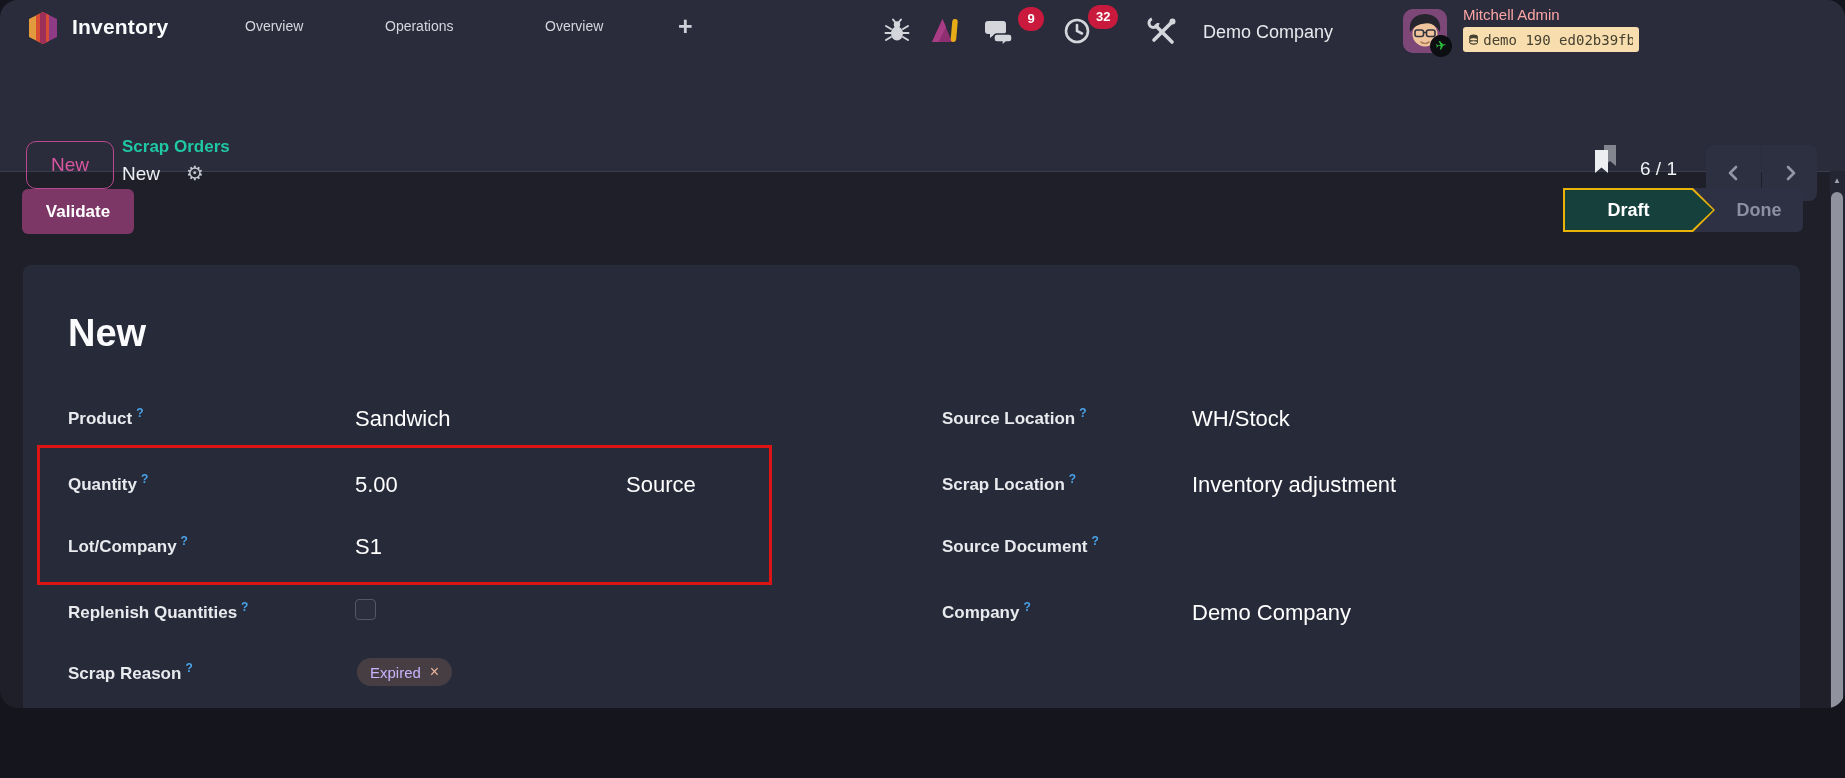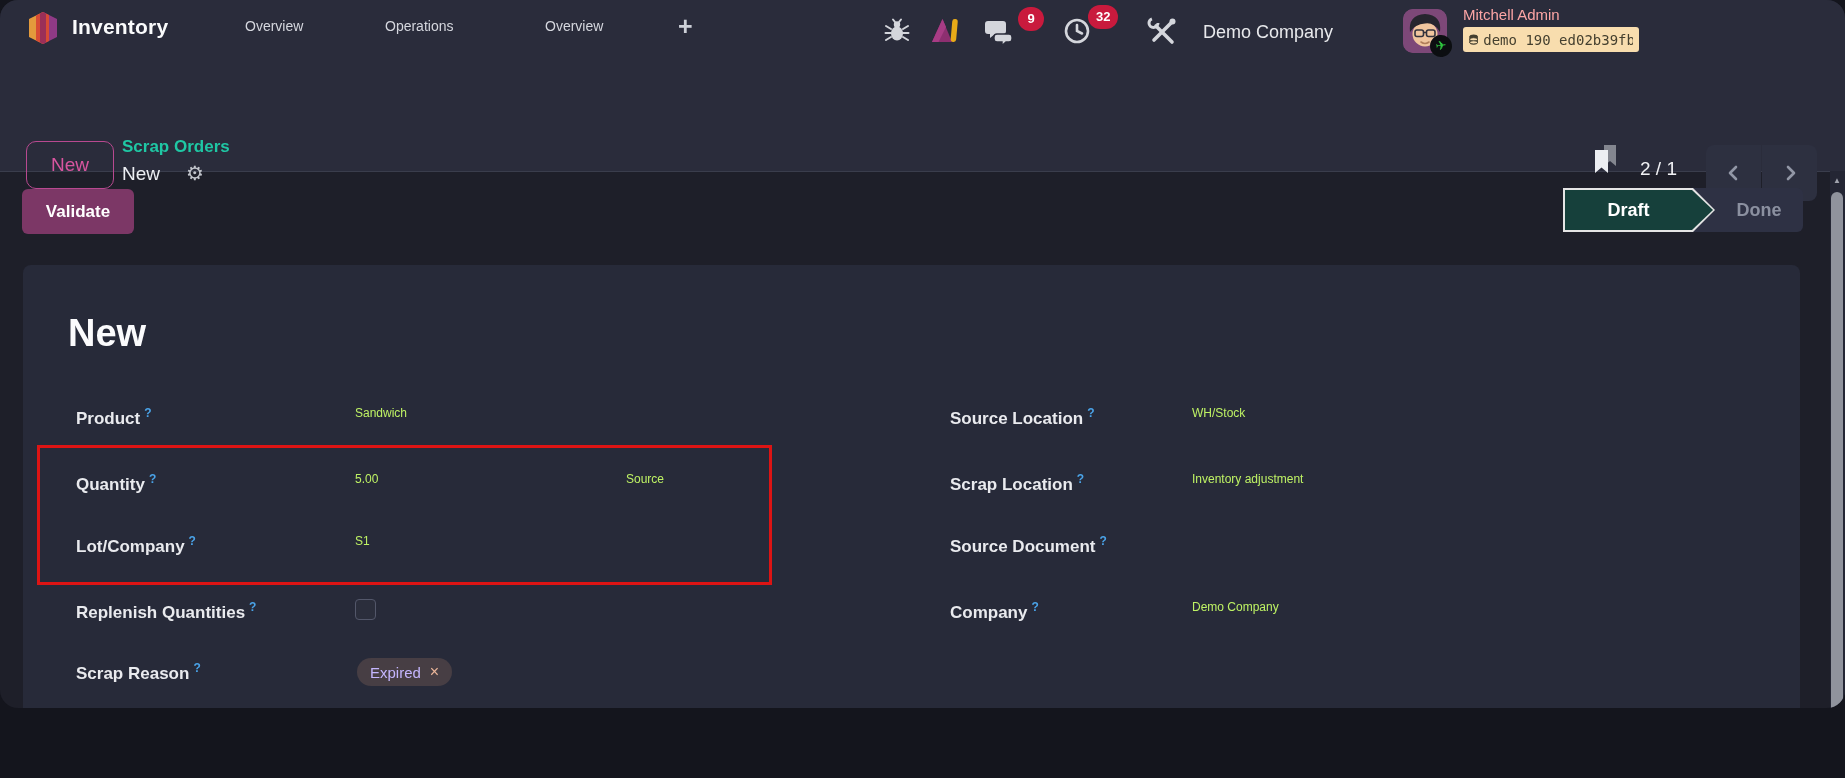--- a/index.html
+++ b/index.html
@@ -38,36 +38,36 @@
   .crumb-gear{position:absolute;left:186px;top:104px;font-family:"DejaVu Sans",sans-serif;font-size:20px;color:#c2c5cc;cursor:pointer;}
   .bookmark{position:absolute;left:1592px;top:87px;cursor:pointer;}
   .pager-text{position:absolute;left:1640px;top:101px;font-size:19px;color:#f0f1f4;}
   .pager-btn{position:absolute;top:88px;width:55px;height:56px;background:#2d3040;display:flex;align-items:center;justify-content:center;cursor:pointer;}
   .pager-prev{left:1706px;border-radius:8px 0 0 8px;}
   .pager-next{left:1762px;border-radius:0 8px 8px 0;}
   
   .validate-btn{position:absolute;left:22px;top:189px;width:112px;height:45px;background:#7c3766;border:none;
                 border-radius:6px;color:#fff;font-size:17px;font-weight:700;cursor:pointer;font-family:Liberation Sans, sans-serif;}
   .statusbar{position:absolute;left:1563px;top:188px;width:240px;height:44px;background:#2e3144;border-radius:6px;}
-  .st-draft{position:absolute;left:0;top:0;width:152px;height:44px;background:#e5e5e5;cursor:pointer;
+  .st-draft{position:absolute;left:0;top:0;width:152px;height:44px;background:#eab308;cursor:pointer;
             clip-path:polygon(0 0,130px 0,152px 22px,130px 44px,0 44px);}
   .st-draft-inner{position:absolute;left:2px;top:2px;width:148px;height:40px;background:#16403b;
             clip-path:polygon(0 0,127px 0,148px 20px,127px 40px,0 40px);}
   .st-draft-inner span{display:block;width:127px;text-align:center;line-height:40px;font-size:18px;font-weight:700;color:#fff;}
   .st-done{position:absolute;left:152px;top:0;width:88px;height:44px;line-height:44px;text-align:center;
            font-size:18px;font-weight:700;color:#8b90a0;cursor:pointer;}
   
   .sb-track{position:absolute;left:1830px;top:171px;width:15px;height:607px;background:#242634;}
   .sb-up{position:absolute;left:1833px;top:176px;font-size:8px;color:#a0a3ad;cursor:pointer;}
   .sb-thumb{position:absolute;left:1831px;top:192px;width:12px;height:561px;background:#90939d;border-radius:6px;cursor:pointer;}
   
   .sheet{position:absolute;left:23px;top:265px;width:1777px;height:488px;background:#272a39;border-radius:8px;}
   .sheet-title{position:absolute;left:68px;top:312px;font-size:38px;font-weight:700;color:#fbfbfd;}
-  .lbl{position:absolute;font-size:17px;font-weight:700;color:#e9eaee;white-space:nowrap;margin-left:8px;}
-  .val{position:absolute;font-size:12px;color:#bef264;white-space:nowrap;cursor:text;}
+  .lbl{position:absolute;font-size:17px;font-weight:700;color:#e9eaee;white-space:nowrap;}
+  .val{position:absolute;font-size:22px;color:#ffffff;white-space:nowrap;cursor:text;}
   sup.help{color:#4aa3e8;font-size:12px;font-weight:700;margin-left:4px;cursor:default;}
   .checkbox{position:absolute;left:355px;top:599px;width:21px;height:21px;border:1px solid #53576a;border-radius:4px;
             background:rgba(255,255,255,.02);cursor:pointer;box-sizing:border-box;}
   .tag{position:absolute;left:357px;top:658px;height:28px;background:#473e44;border-radius:14px;display:flex;
        align-items:center;padding:0 13px;gap:9px;}
   .tag .tag-text{font-size:15px;font-weight:500;color:#c4b5fd;}
   .tag .tag-x{font-size:16px;color:#ecb79a;cursor:pointer;line-height:1;}
   .annotation{position:absolute;left:37px;top:445px;width:735px;height:140px;border:3px solid #dd1414;box-sizing:border-box;pointer-events:none;}
   
   .y0{top:406px}.y1{top:472px}.y2{top:534px}.y3{top:600px}.y4{top:661px}
@@ -161,21 +161,21 @@
   <div class="crumbbar">
     <button class="new-btn">New</button>
     <div class="crumb-parent">Scrap Orders</div>
     <div class="crumb-current">New</div>
     <div class="crumb-gear">⚙</div>
 
     <svg class="bookmark" width="28" height="30" viewBox="0 0 28 30">
       <path d="M12 1 h12 v21 l-6 -5 l-6 5 z" fill="#83868f"></path>
       <path d="M3 6 h13 v23 l-6.5 -5.5 l-6.5 5.5 z" fill="#eceef2"></path>
     </svg>
-    <div class="pager-text">2 / 1</div>
+    <div class="pager-text">6 / 1</div>
     <div class="pager-btn pager-prev">
       <svg width="20" height="20" viewBox="0 0 20 20">
         <path d="M12 4 L6 10 L12 16" stroke="#9297a6" stroke-width="2.6" fill="none" stroke-linecap="round" stroke-linejoin="round"></path>
       </svg>
     </div>
     <div class="pager-btn pager-next">
       <svg width="20" height="20" viewBox="0 0 20 20">
         <path d="M8 4 L14 10 L8 16" stroke="#9297a6" stroke-width="2.6" fill="none" stroke-linecap="round" stroke-linejoin="round"></path>
       </svg>
     </div>

